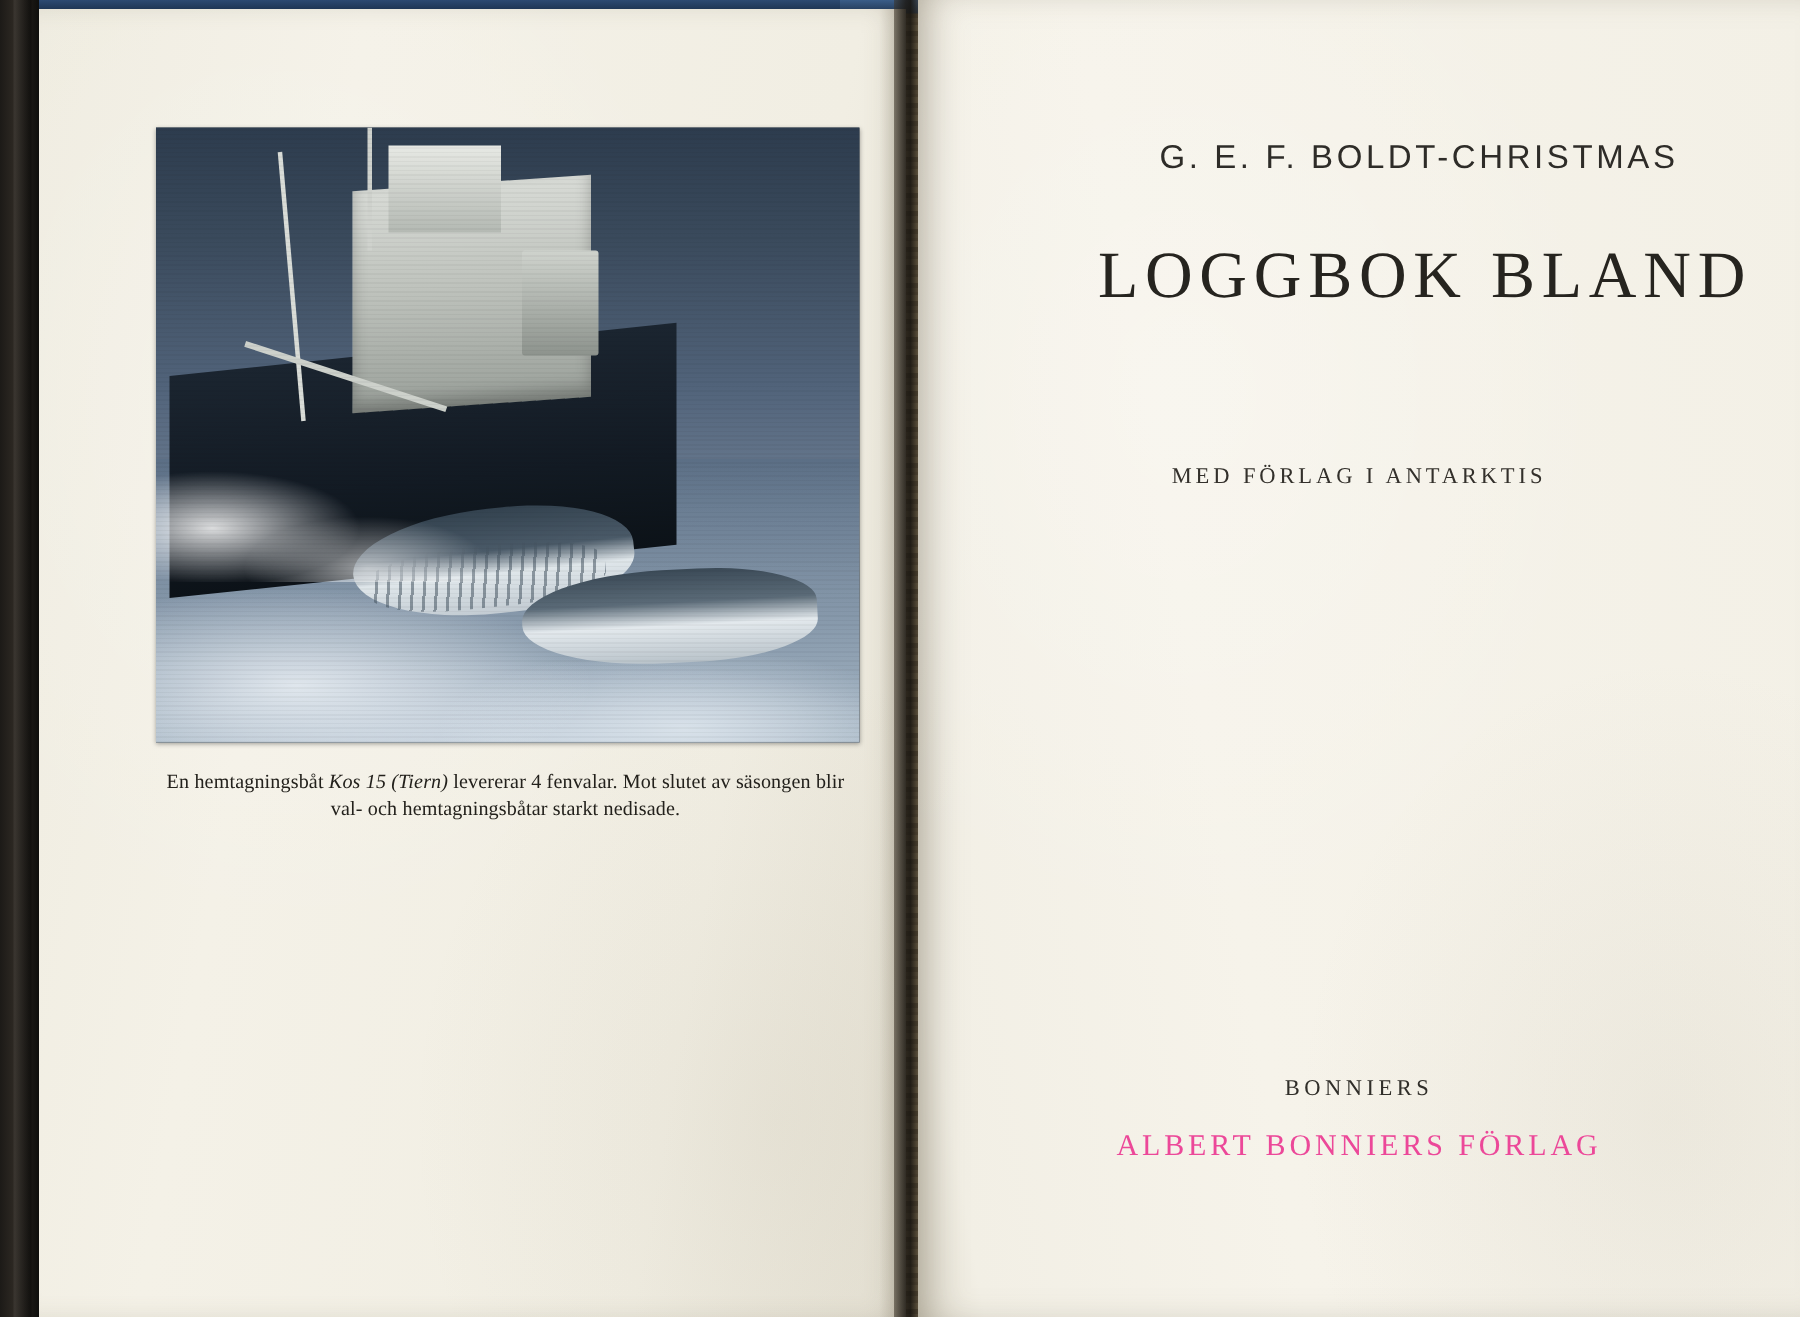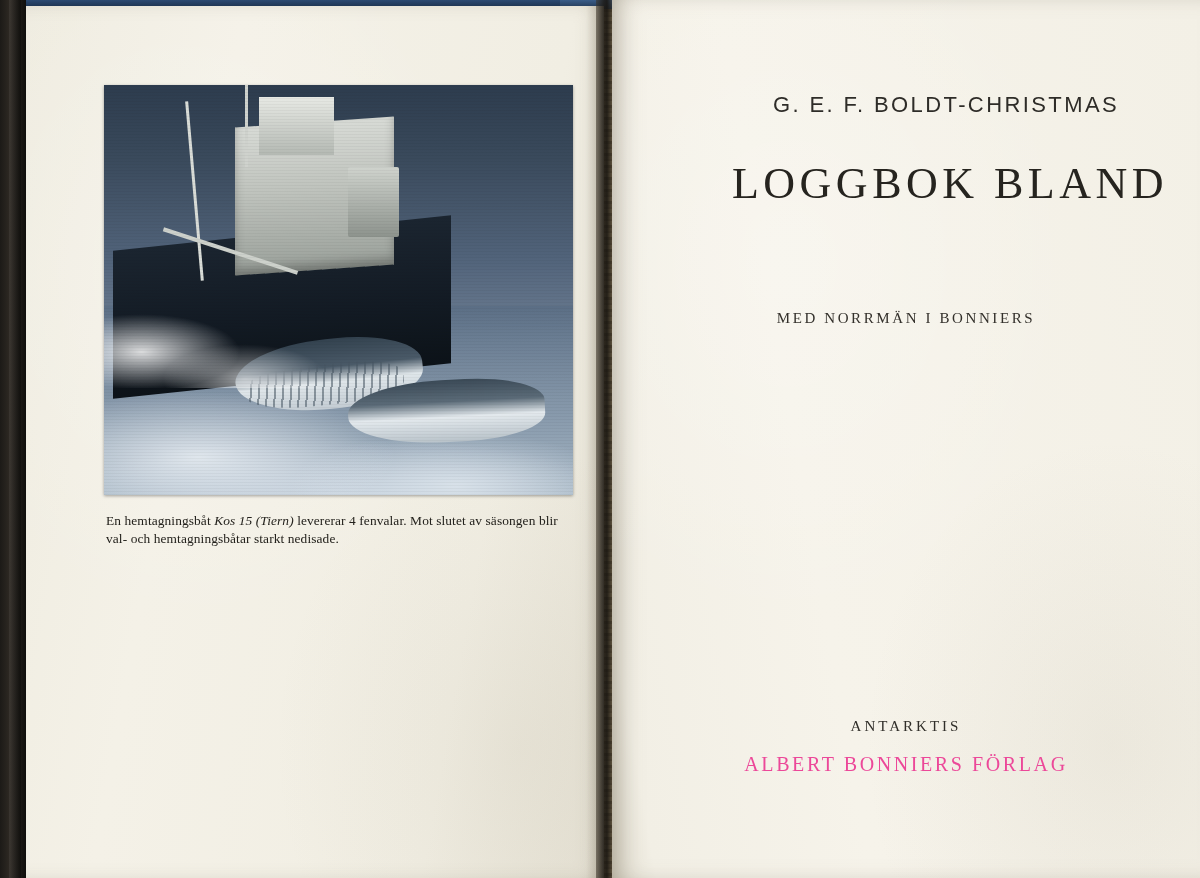--- a/index.html
+++ b/index.html
@@ -254,20 +254,21 @@
   .plate-caption {
     position: absolute;
     left: 106px;
     top: 512px;
     width: 462px;
     font-family: "Liberation Serif", serif;
     font-size: 13.4px;
     line-height: 1.32;
     color: #23211c;
     letter-spacing: 0.1px;
+    text-align: center;
   }
   .plate-caption i { font-style: italic; }
 
   
   .author {
     position: absolute;
     left: 612px;
     top: 92px;
     width: 588px;
     text-align: center;
@@ -379,17 +380,17 @@
   <div class="plate-caption"><span>En hemtagningsbåt </span><i>Kos 15 (Tiern)</i><span> levererar 4 fenvalar. Mot slutet av säsongen blir val- och hemtagningsbåtar starkt nedisade.</span></div>
 
   <div class="gutter"></div>
 
   <div class="page-right">
     <div class="paper-tex"></div>
   </div>
 
   <div class="author">G. E. F. BOLDT-CHRISTMAS</div>
   <div class="title-line1">LOGGBOK BLAND</div>
-  <div class="subtitle">MED NORRMÄN I BONNIERS</div>
-  <div class="imprint-city">ANTARKTIS</div>
+  <div class="subtitle">MED FÖRLAG I ANTARKTIS</div>
+  <div class="imprint-city">BONNIERS</div>
   <div class="imprint-pub">ALBERT BONNIERS FÖRLAG</div>
 
 </div>
 
 </body></html>

